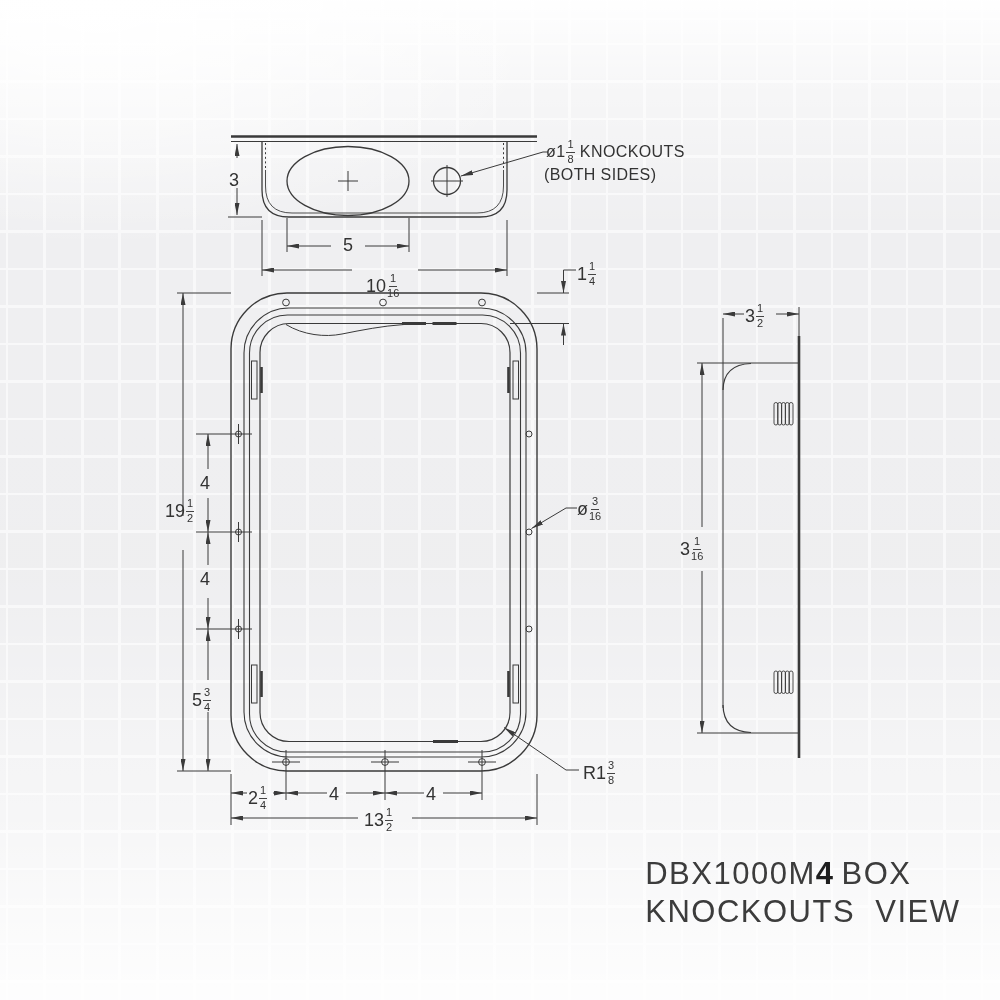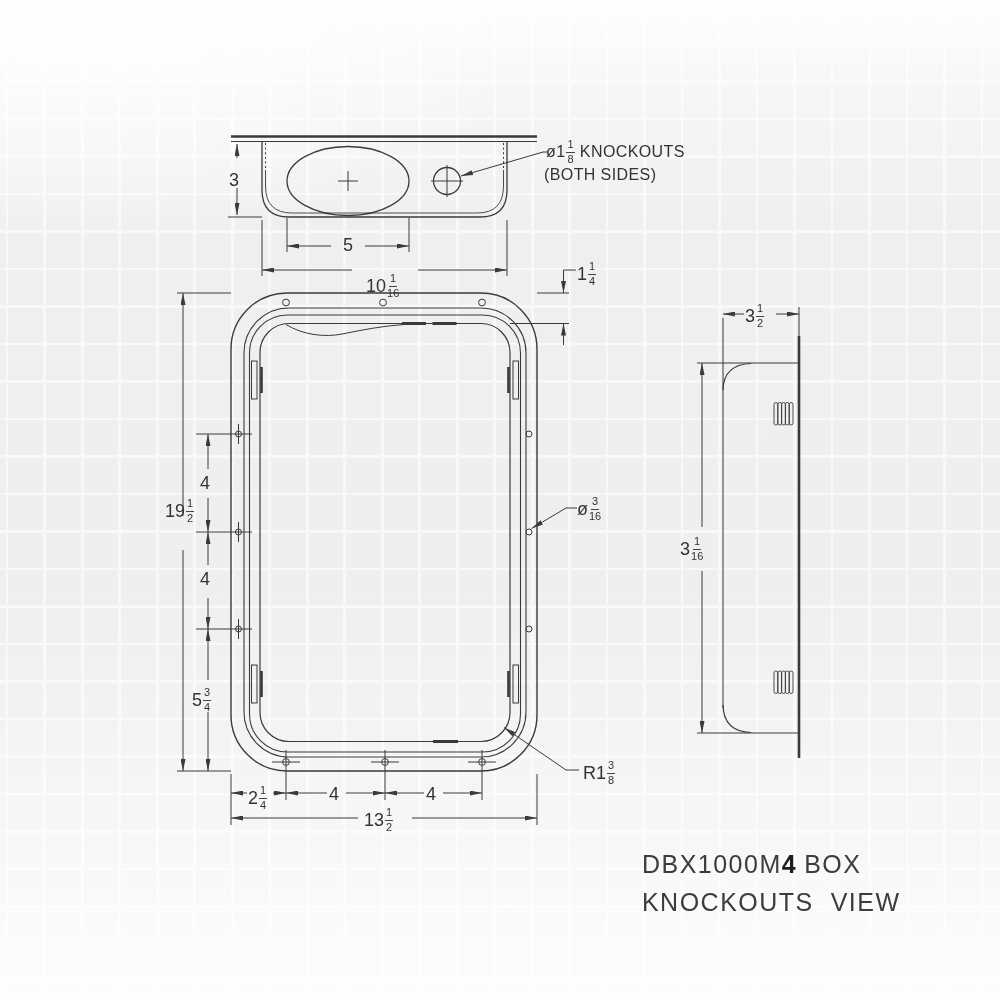--- a/index.html
+++ b/index.html
@@ -18,21 +18,21 @@
            rgba(255,255,255,.55) 82%, rgba(255,255,255,.92) 100%);}
   svg{position:absolute;left:0;top:0;}
   .dim{position:absolute;display:inline-flex;align-items:center;font-size:18px;
        color:#333;line-height:1;white-space:pre;}
   .dim .w{display:inline-block;}
   .frac{display:inline-flex;flex-direction:column;align-items:center;font-size:11px;
         line-height:1;margin-left:1px;}
   .frac .fn{border-bottom:1px solid #444;padding:0 1px 1.5px;}
   .frac .fd{padding-top:1.5px;}
   .note{font-size:16px;letter-spacing:.4px;}
-  .title-line{position:absolute;font-size:25px;letter-spacing:1.5px;color:#3c3c3c;
+  .title-line{position:absolute;font-size:31px;letter-spacing:1.5px;color:#3c3c3c;
        line-height:1;white-space:pre;}
   .title-line .tbold{font-weight:700;color:#1e1e1e;}
   .title-line .tgap{margin-left:7px;}
 </style>
 </head>
 <body>
 
 <div class="bg"></div>
 <div class="bg-fade"></div>
 

